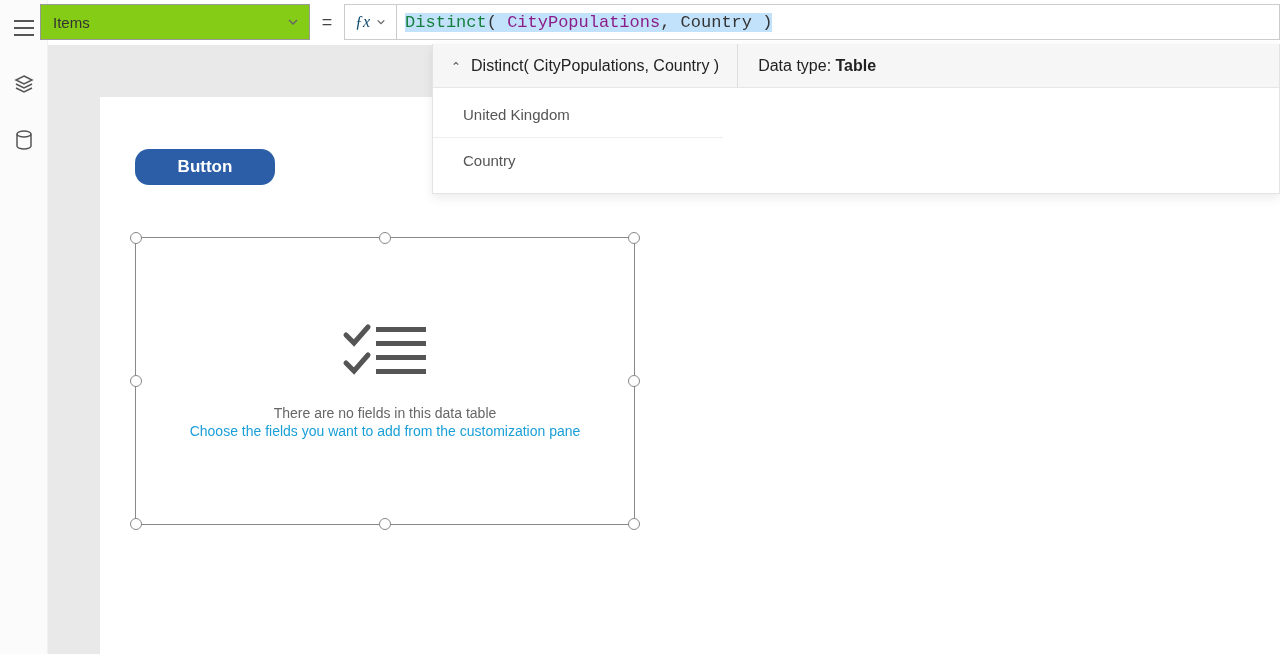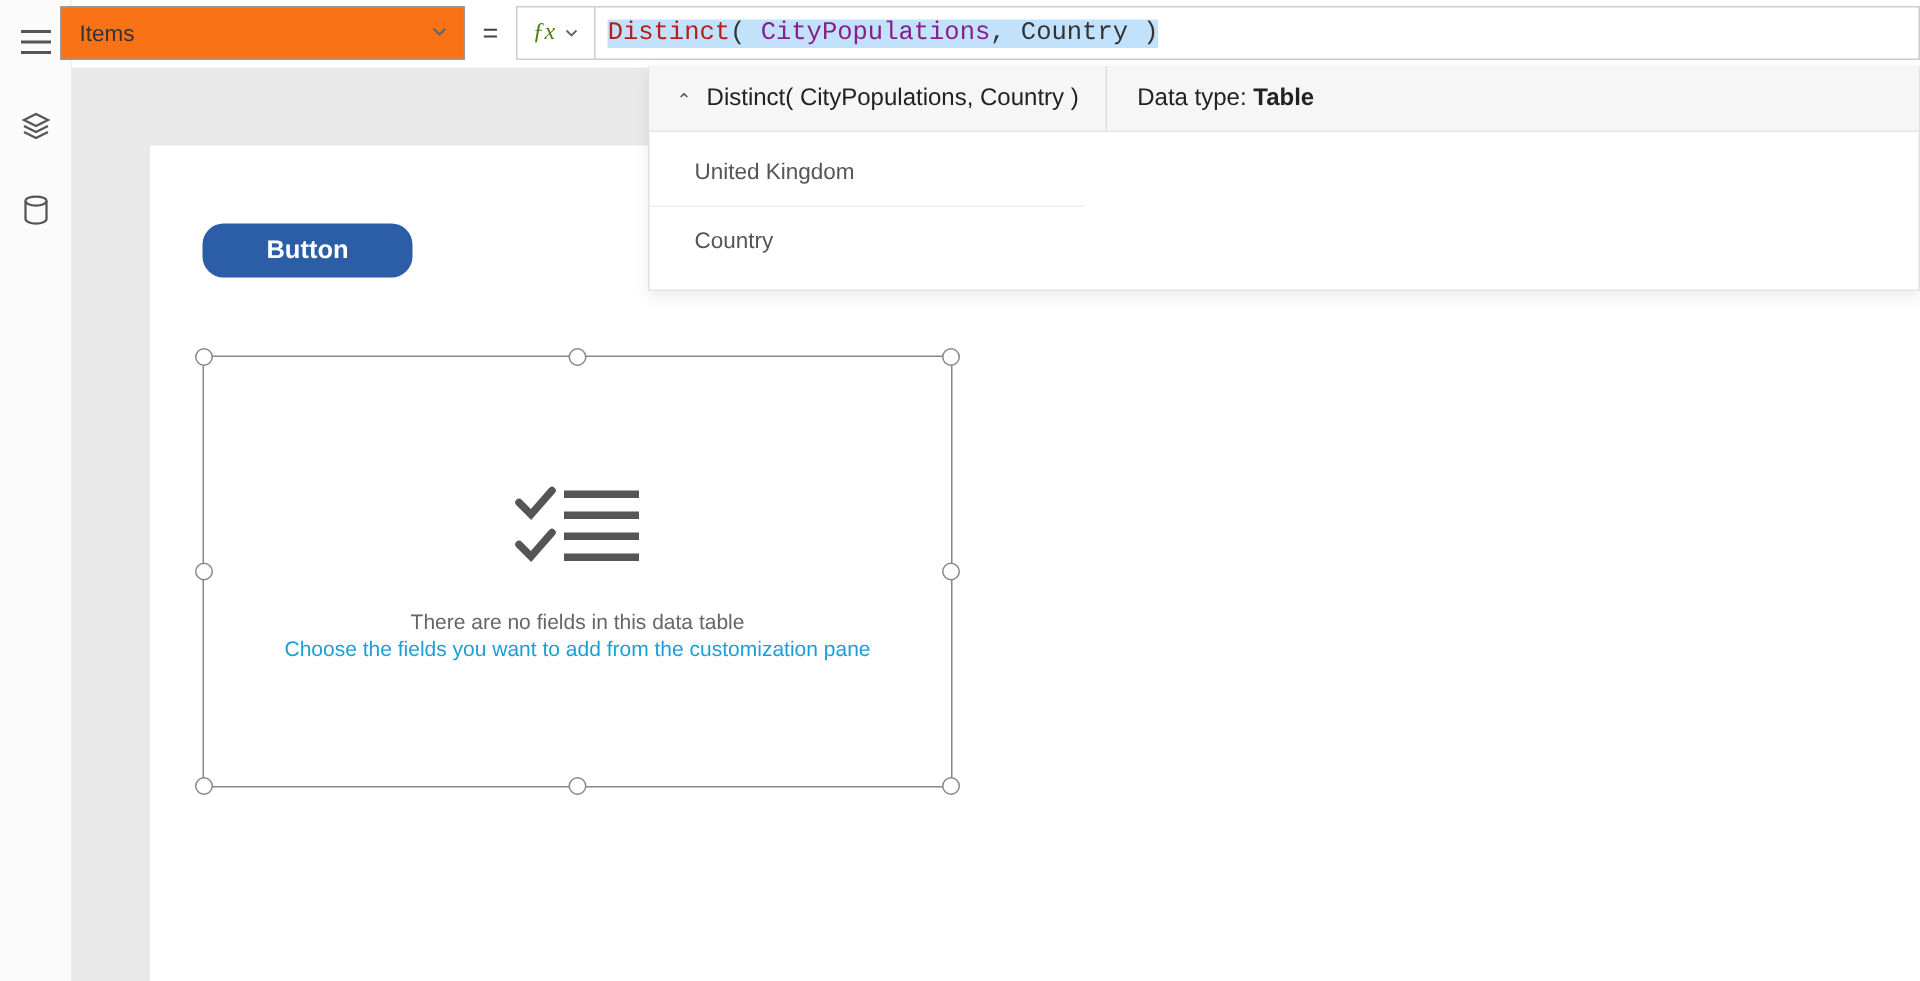--- a/index.html
+++ b/index.html
@@ -21,40 +21,40 @@
   .top {
     position: absolute;
     left: 40px; right: 0; top: 0;
     display: flex; align-items: center;
     height: 44px; padding-left: 0;
   }
   .prop-dd {
     margin-left: 0;
     width: 270px; height: 36px;
     border: 1px solid #999;
-    background: #f97316;
+    background: #84cc16;
     display:flex; align-items:center; justify-content:space-between;
     padding: 0 10px 0 12px;
     font-size: 15px; color:#333;
   }
   .prop-dd .chev { color:#666; }
   .eq { width: 34px; text-align:center; font-size:18px; color:#444; }
   .fx-box {
     height: 36px; border:1px solid #ccc; display:flex; align-items:center;
-    padding: 0 10px; gap:6px; color:#4d7c0f; font-style: italic; font-family: "Segoe UI", serif;
+    padding: 0 10px; gap:6px; color:#0c4a6e; font-style: italic; font-family: "Segoe UI", serif;
   }
   .fx-box .fx { font-style: italic; font-family: Georgia, serif; font-size:16px; }
   .formula-input {
     flex:1; height:36px; border:1px solid #ccc; border-left:none;
     display:flex; align-items:center; padding:0 8px;
     font-family: Consolas, "Courier New", monospace; font-size:17px;
     white-space: pre;
   }
   .hl { background:#c2e2fb; }
-  .tok-fn { color:#b91c1c; }
+  .tok-fn { color:#15803d; }
   .tok-id { color:#8a1d8a; }
   .tok-pl { color:#333; }
 
   
   .panel {
     position:absolute;
     left: 432px; top: 44px;
     right: 0;
     background:#fff;
     border:1px solid #e3e3e3;

